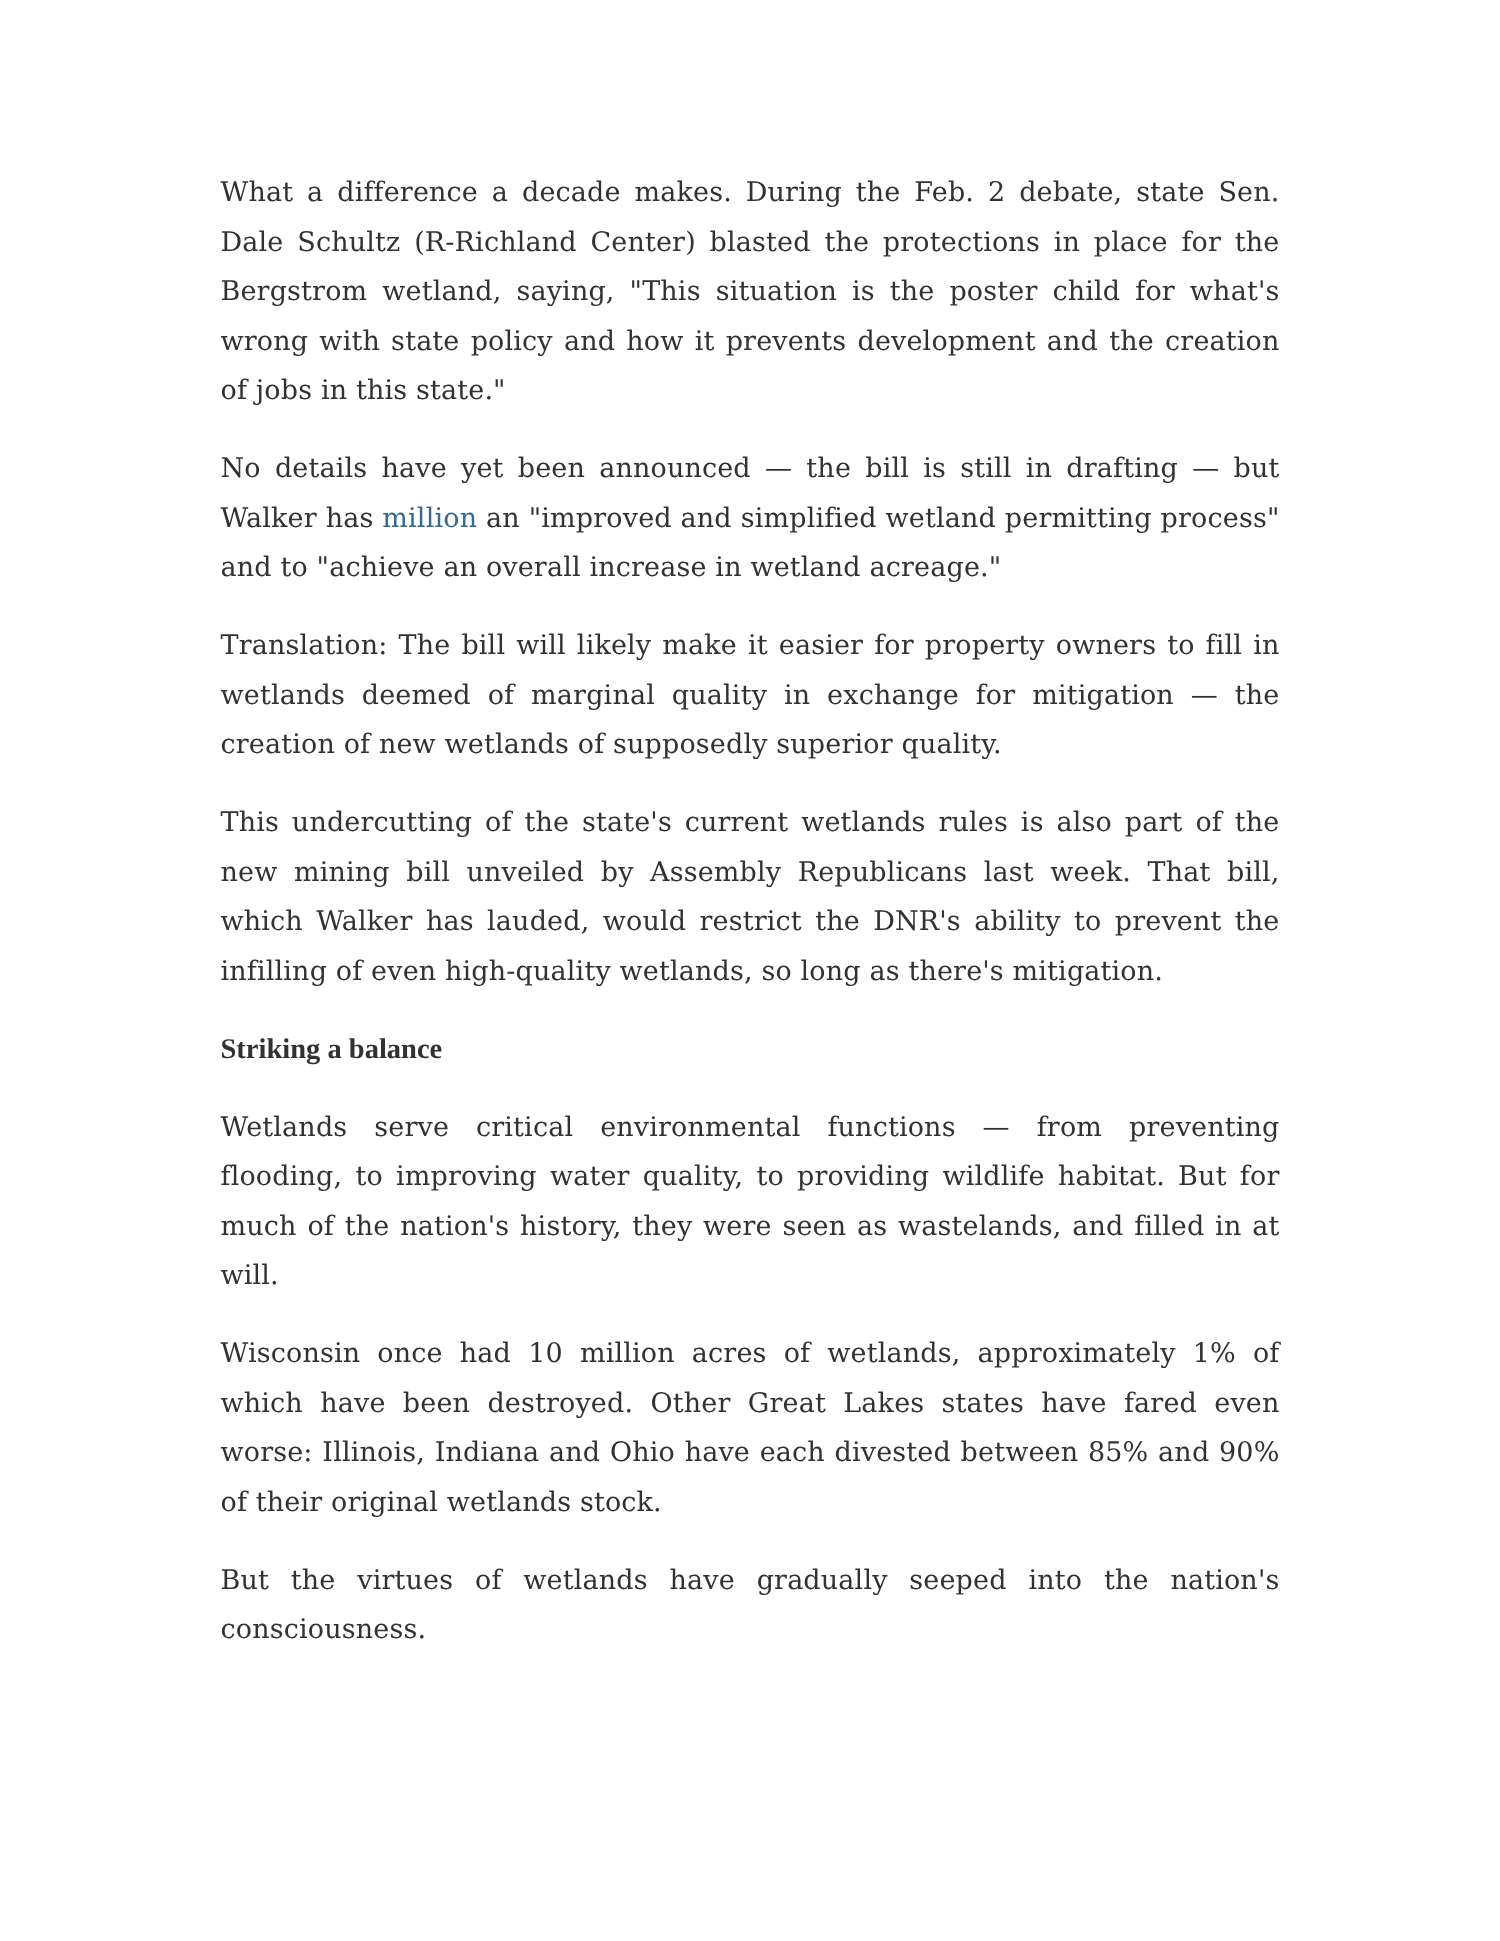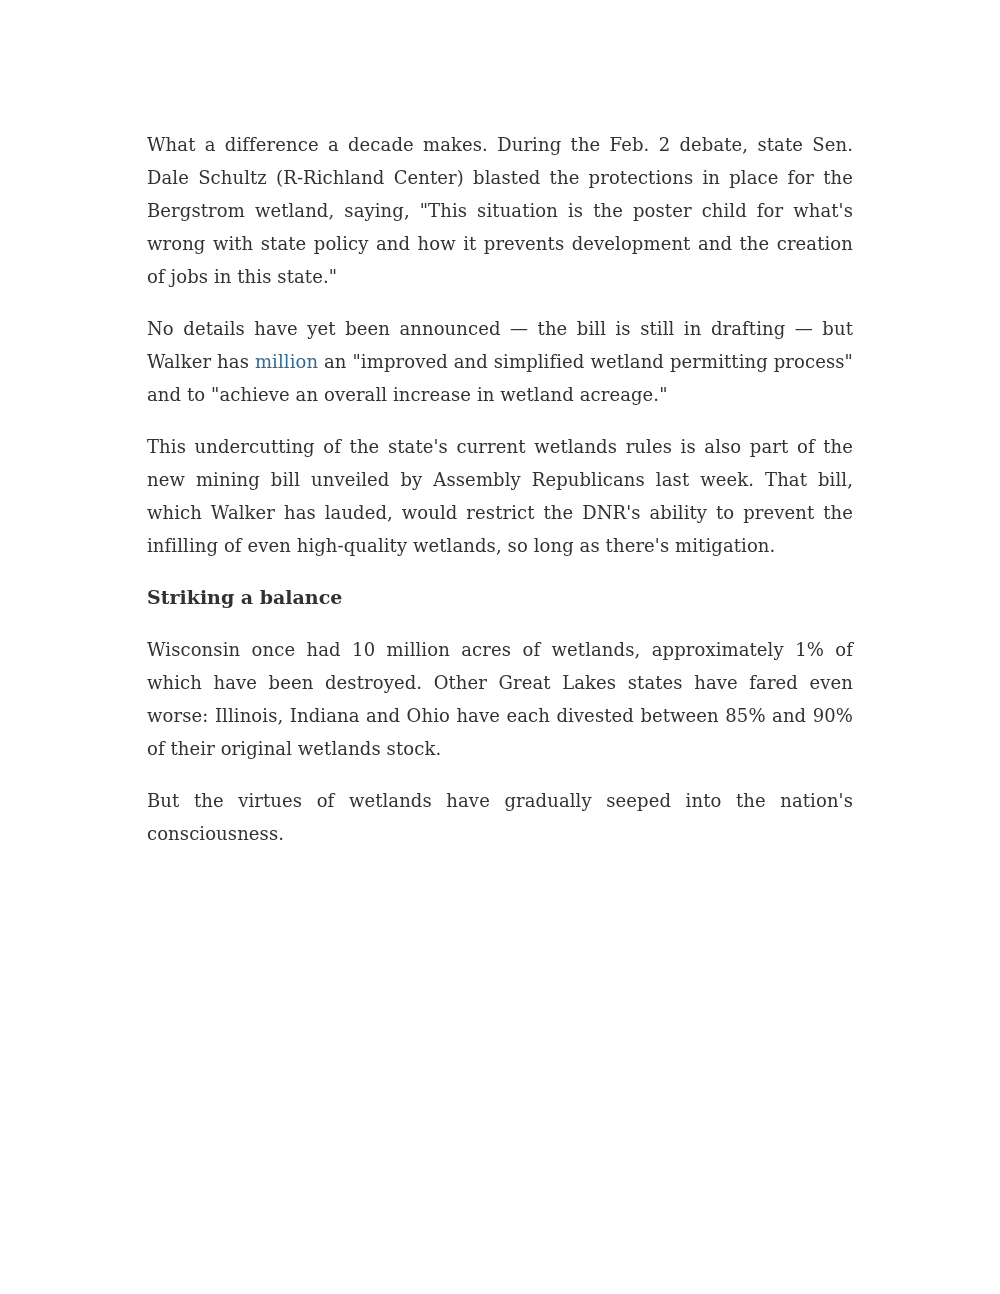--- a/index.html
+++ b/index.html
@@ -16,58 +16,61 @@
   body {
     width: 1000px;
     min-height: 1294px;
     font-family: "DejaVu Serif", serif;
   }
   .article {
     width: 1000px;
     padding: 112px 147px 40px 147px;
   }
   .article p {
-    margin: 16px 0 19px 0;
+    margin: 0 0 19px 0;
     font-size: 18px;
     line-height: 33px;
     color: var(--text);
     text-align: justify;
     letter-spacing: 0.1px;
   }
   .article p.last {
     margin-bottom: 0;
   }
   .article h2 {
     margin: 0 0 19px 0;
     font-size: 19px;
     line-height: 33px;
     font-weight: bold;
     color: var(--text);
     text-align: left;
+    font-family: Liberation Serif, serif;
   }
   a.inline-link {
     color: var(--link);
     text-decoration: none;
     cursor: pointer;
   }
 </style>
 </head>
 <body>
 
 <main class="article">
 
   <p>What a difference a decade makes. During the Feb. 2 debate, state Sen. Dale Schultz (R-Richland Center) blasted the protections in place for the Bergstrom wetland, saying, "This situation is the poster child for what's wrong with state policy and how it prevents development and the creation of jobs in this state."</p>
 
 
   <p><span>No details have yet been announced — the bill is still in drafting — but Walker has </span><a class="inline-link">million</a><span> an "improved and simplified wetland permitting process" and to "achieve an overall increase in wetland acreage."</span></p>
 
+  <p>Translation: The bill will likely make it easier for property owners to fill in wetlands deemed of marginal quality in exchange for mitigation — the creation of new wetlands of supposedly superior quality.</p>
 
   <p>This undercutting of the state's current wetlands rules is also part of the new mining bill unveiled by Assembly Republicans last week. That bill, which Walker has lauded, would restrict the DNR's ability to prevent the infilling of even high-quality wetlands, so long as there's mitigation.</p>
 
 
   <h2>Striking a balance</h2>
 
+  <p>Wetlands serve critical environmental functions — from preventing flooding, to improving water quality, to providing wildlife habitat. But for much of the nation's history, they were seen as wastelands, and filled in at will.</p>
 
   <p>Wisconsin once had 10 million acres of wetlands, approximately 1% of which have been destroyed. Other Great Lakes states have fared even worse: Illinois, Indiana and Ohio have each divested between 85% and 90% of their original wetlands stock.</p>
 
   <p class="last">But the virtues of wetlands have gradually seeped into the nation's consciousness.</p>
 
 </main>
 
 </body></html>

